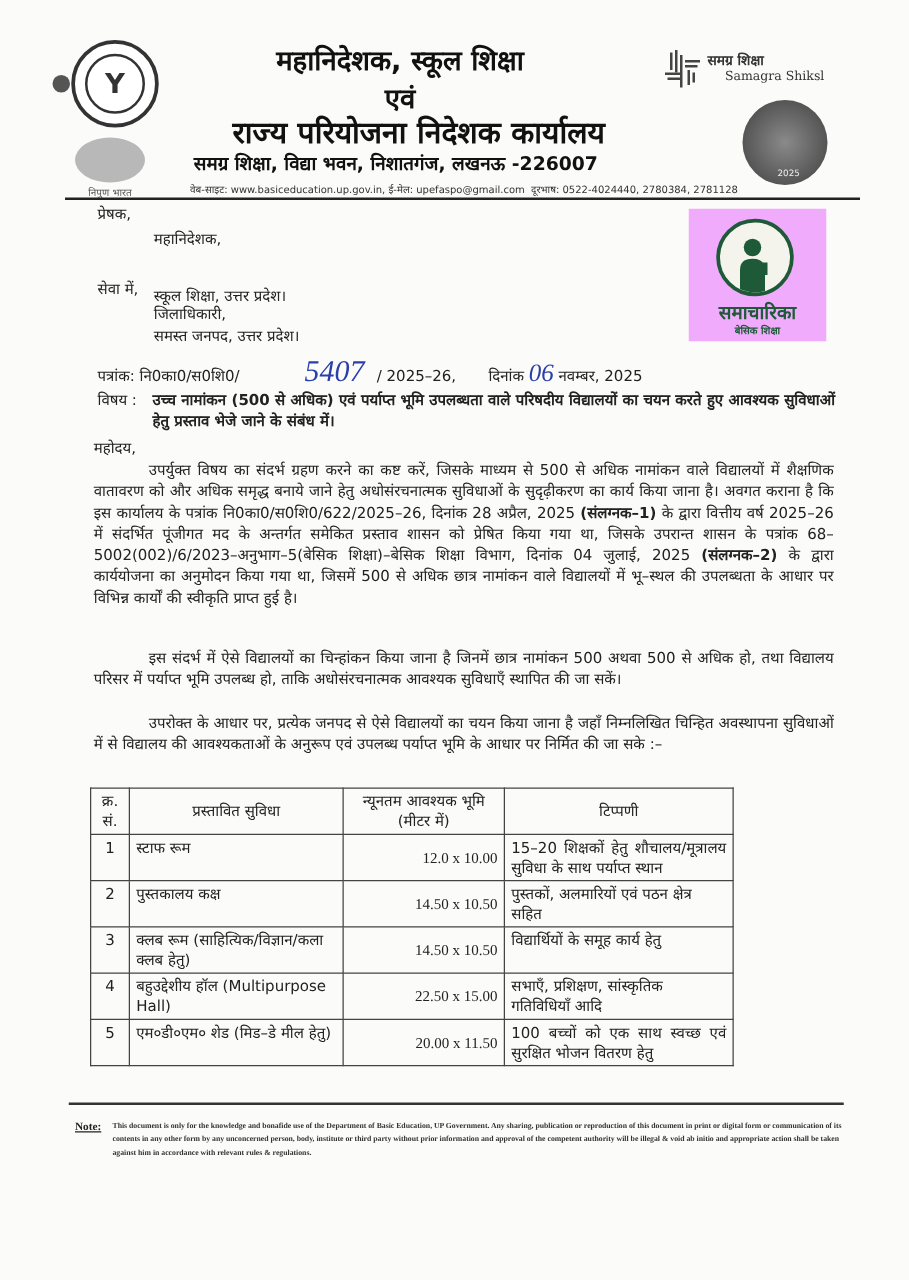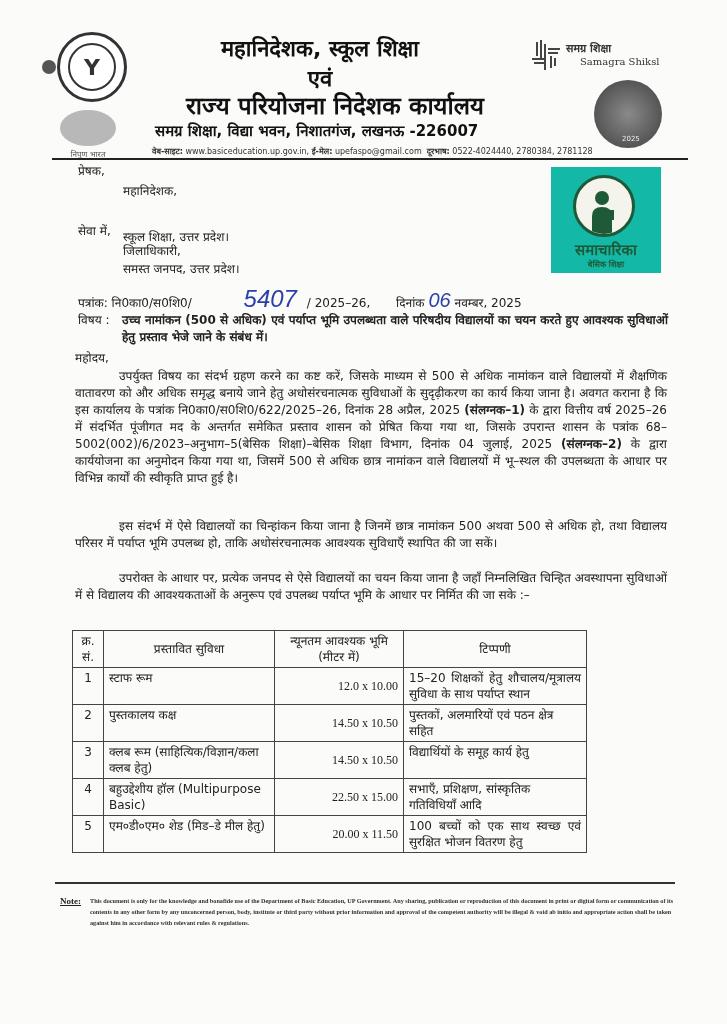--- a/index.html
+++ b/index.html
@@ -10,34 +10,34 @@
              background:#fff; display:flex; align-items:center; justify-content:center; font-size:34px; color:#333; box-sizing:border-box; }
   .logo-up .inner { width:44px; height:44px; border:2px solid #333; border-radius:50%; display:flex; align-items:center; justify-content:center; font-size:22px; font-weight:bold; }
   .dot { left:42px; top:60px; width:14px; height:14px; background:#555; border-radius:50%; }
   .logo-kids { left:60px; top:110px; width:56px; height:36px; background:#b8b8b8; border-radius:50%; }
   .kids-label { left:58px; top:148px; font-size:8px; color:#555; width:60px; text-align:center; }
   .title1 { left:150px; top:32px; width:340px; text-align:center; font-size:22px; font-weight:bold; color:#111; }
   .title2 { left:150px; top:62px; width:340px; text-align:center; font-size:22px; font-weight:bold; color:#111; }
   .title3 { left:150px; top:88px; width:370px; text-align:center; font-size:24px; font-weight:bold; color:#111; }
   .address { left:155px; top:120px; font-size:15px; font-weight:bold; color:#111; }
   .contact { left:152px; top:145px; font-size:8px; color:#333; }
-  .contact b { font-weight:bold; }
+  .contact b { font-weight:normal; }
   .samagra-icon { left:530px; top:38px; width:32px; height:34px; }
   .samagra-hi { left:566px; top:40px; font-size:11px; color:#333; font-weight:bold; }
   .samagra-en { left:566px; top:56px; font-size:10px; color:#333; font-family:"DejaVu Serif",serif;margin-left:14px; }
   .coin { left:594px; top:80px; width:68px; height:68px; border-radius:50%; background:radial-gradient(circle,#8a8a8a,#555 70%,#6a6a6a); }
   .coin-year { left:622px; top:135px; font-size:7px; color:#eee; }
   .rule { left:52px; top:158px; width:636px; height:2px; background:#222; }
   .text { font-size:12px; line-height:17px; color:#222; }
-  .card { left:551px; top:167px; width:110px; height:106px; background:#14b8a6; }
+  .card { left:551px; top:167px; width:110px; height:106px; background:#f0abfc; }
   .card .circle { position:absolute; left:22px; top:8px; width:62px; height:62px; border:3px solid #1e5a38; border-radius:50%; box-sizing:border-box; background:#f4f3ec; overflow:hidden; }
   .card .person { position:absolute; left:14px; top:10px; width:26px; height:50px; }
   .card .t1 { position:absolute; left:0; top:72px; width:110px; text-align:center; font-size:15px; font-weight:bold; color:#1e5a38; }
   .card .t2 { position:absolute; left:0; top:91px; width:110px; text-align:center; font-size:8px; color:#1e5a38; font-weight:bold; }
-  .hand { font-family:Liberation Sans, sans-serif; color:#2a3fa8; font-style:italic; font-size:24px; }
+  .hand { font-family:Liberation Serif, serif; color:#2a3fa8; font-style:italic; font-size:24px; }
   .bold { font-weight:bold; }
   .para { left:75px; width:592px; text-align:justify; }
   table.fac { position:absolute; left:72px; top:630px; width:515px; border-collapse:collapse; font-size:12px; color:#222; }
   table.fac td, table.fac th { border:1px solid #444; padding:2px 5px; vertical-align:top; line-height:16px; }
   table.fac th { font-weight:normal; text-align:center; vertical-align:middle; }
   table.fac td.num { text-align:center; width:20px; }
   table.fac td.area { text-align:right; vertical-align:middle; font-family:"Liberation Serif","DejaVu Serif",serif; font-size:12px; }
   .rule2 { left:55px; top:882px; width:620px; height:2px; background:#333; }
   .note-label { left:60px; top:896px; font-size:9px; font-weight:bold; text-decoration:underline; font-family:"Liberation Serif",serif; }
   .note-text { left:90px; top:895px; width:585px; font-size:6.2px; line-height:11px; font-weight:bold; font-family:"Liberation Serif",serif; color:#333; }
@@ -152,21 +152,21 @@
       <td>पुस्तकों, अलमारियों एवं पठन क्षेत्र सहित</td>
     </tr>
     <tr>
       <td class="num">3</td>
       <td>क्लब रूम (साहित्यिक/विज्ञान/कला क्लब हेतु)</td>
       <td class="area">14.50 x 10.50</td>
       <td>विद्यार्थियों के समूह कार्य हेतु</td>
     </tr>
     <tr>
       <td class="num">4</td>
-      <td>बहुउद्देशीय हॉल (Multipurpose Basic)</td>
+      <td>बहुउद्देशीय हॉल (Multipurpose Hall)</td>
       <td class="area">22.50 x 15.00</td>
       <td>सभाएँ, प्रशिक्षण, सांस्कृतिक गतिविधियाँ आदि</td>
     </tr>
     <tr>
       <td class="num">5</td>
       <td>एम०डी०एम० शेड (मिड–डे मील हेतु)</td>
       <td class="area">20.00 x 11.50</td>
       <td style="text-align:justify;">100 बच्चों को एक साथ स्वच्छ एवं सुरक्षित भोजन वितरण हेतु</td>
     </tr>
   </tbody>

